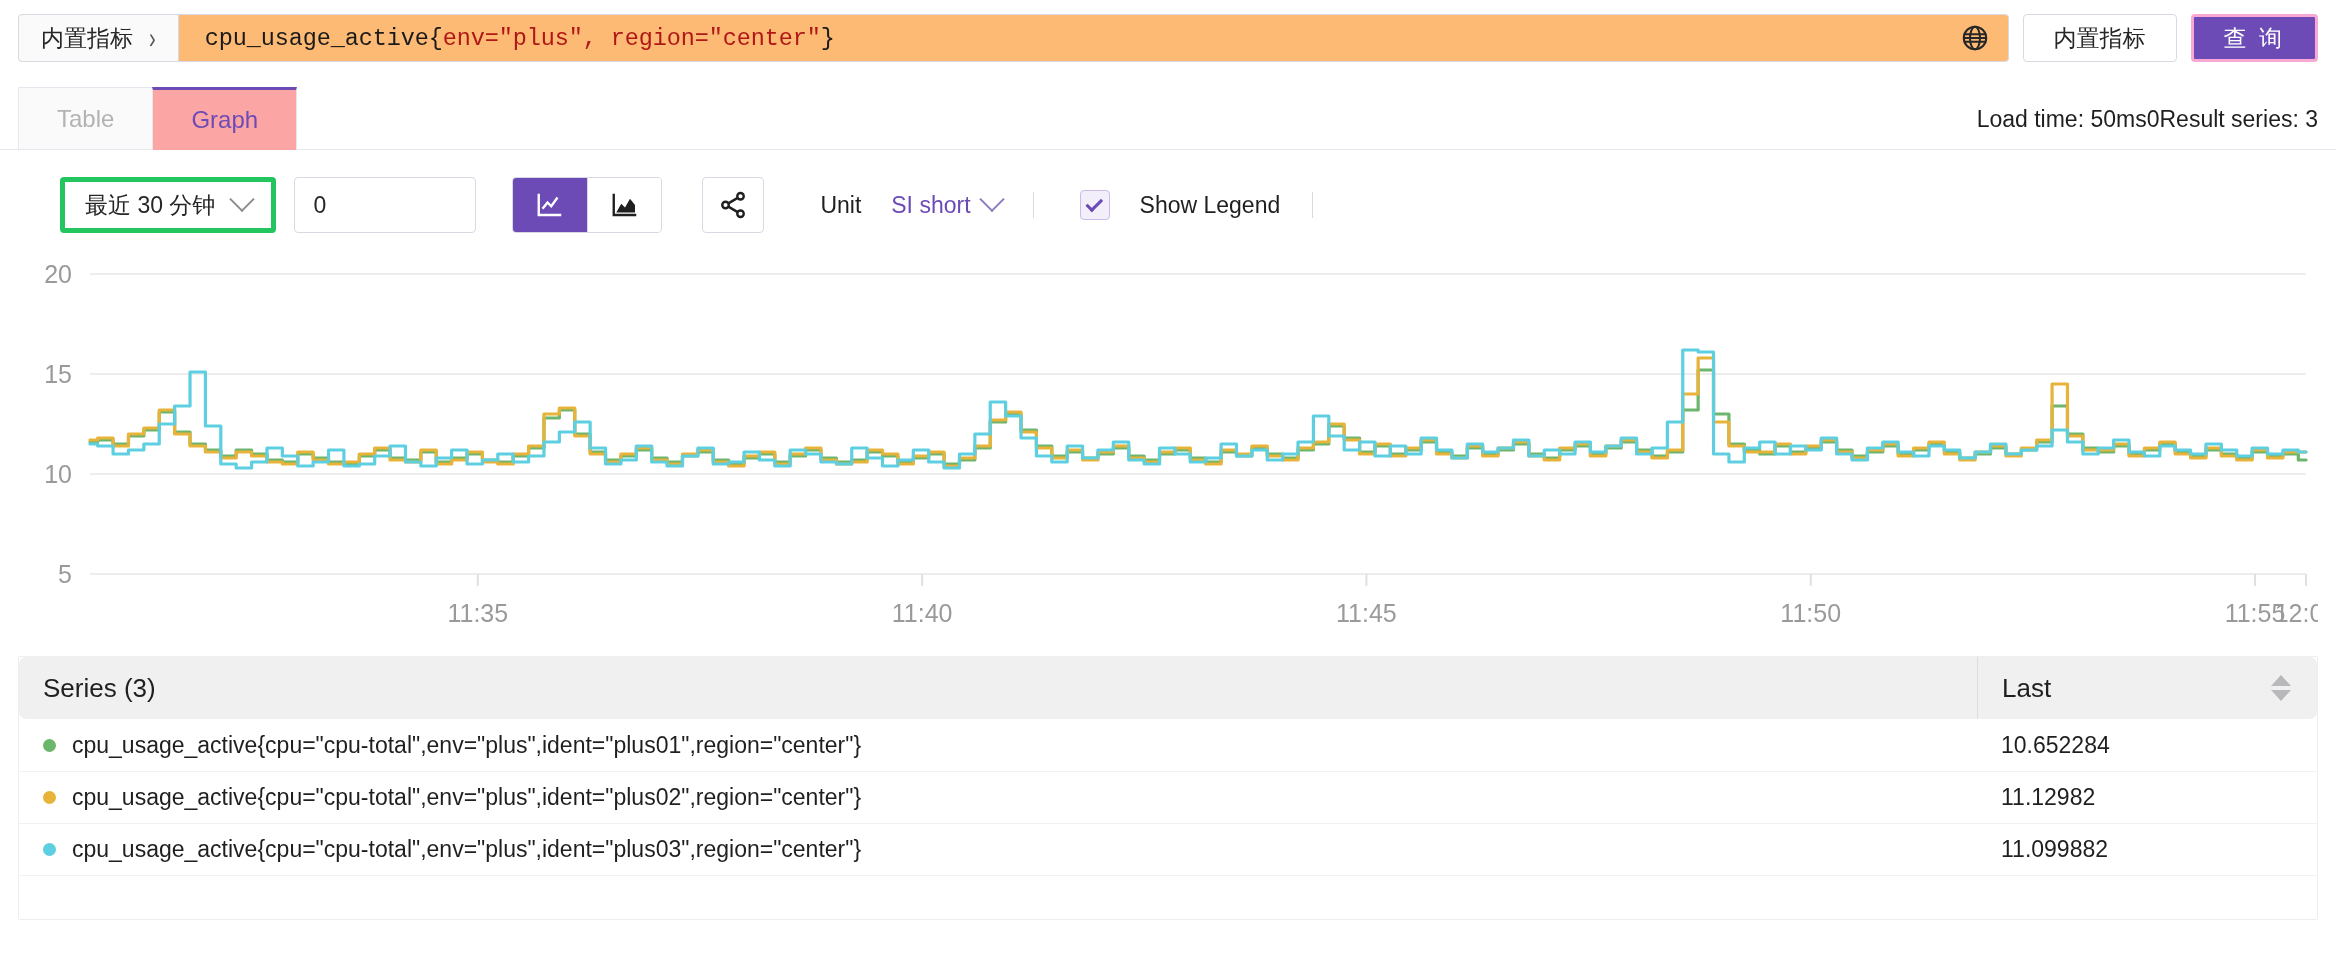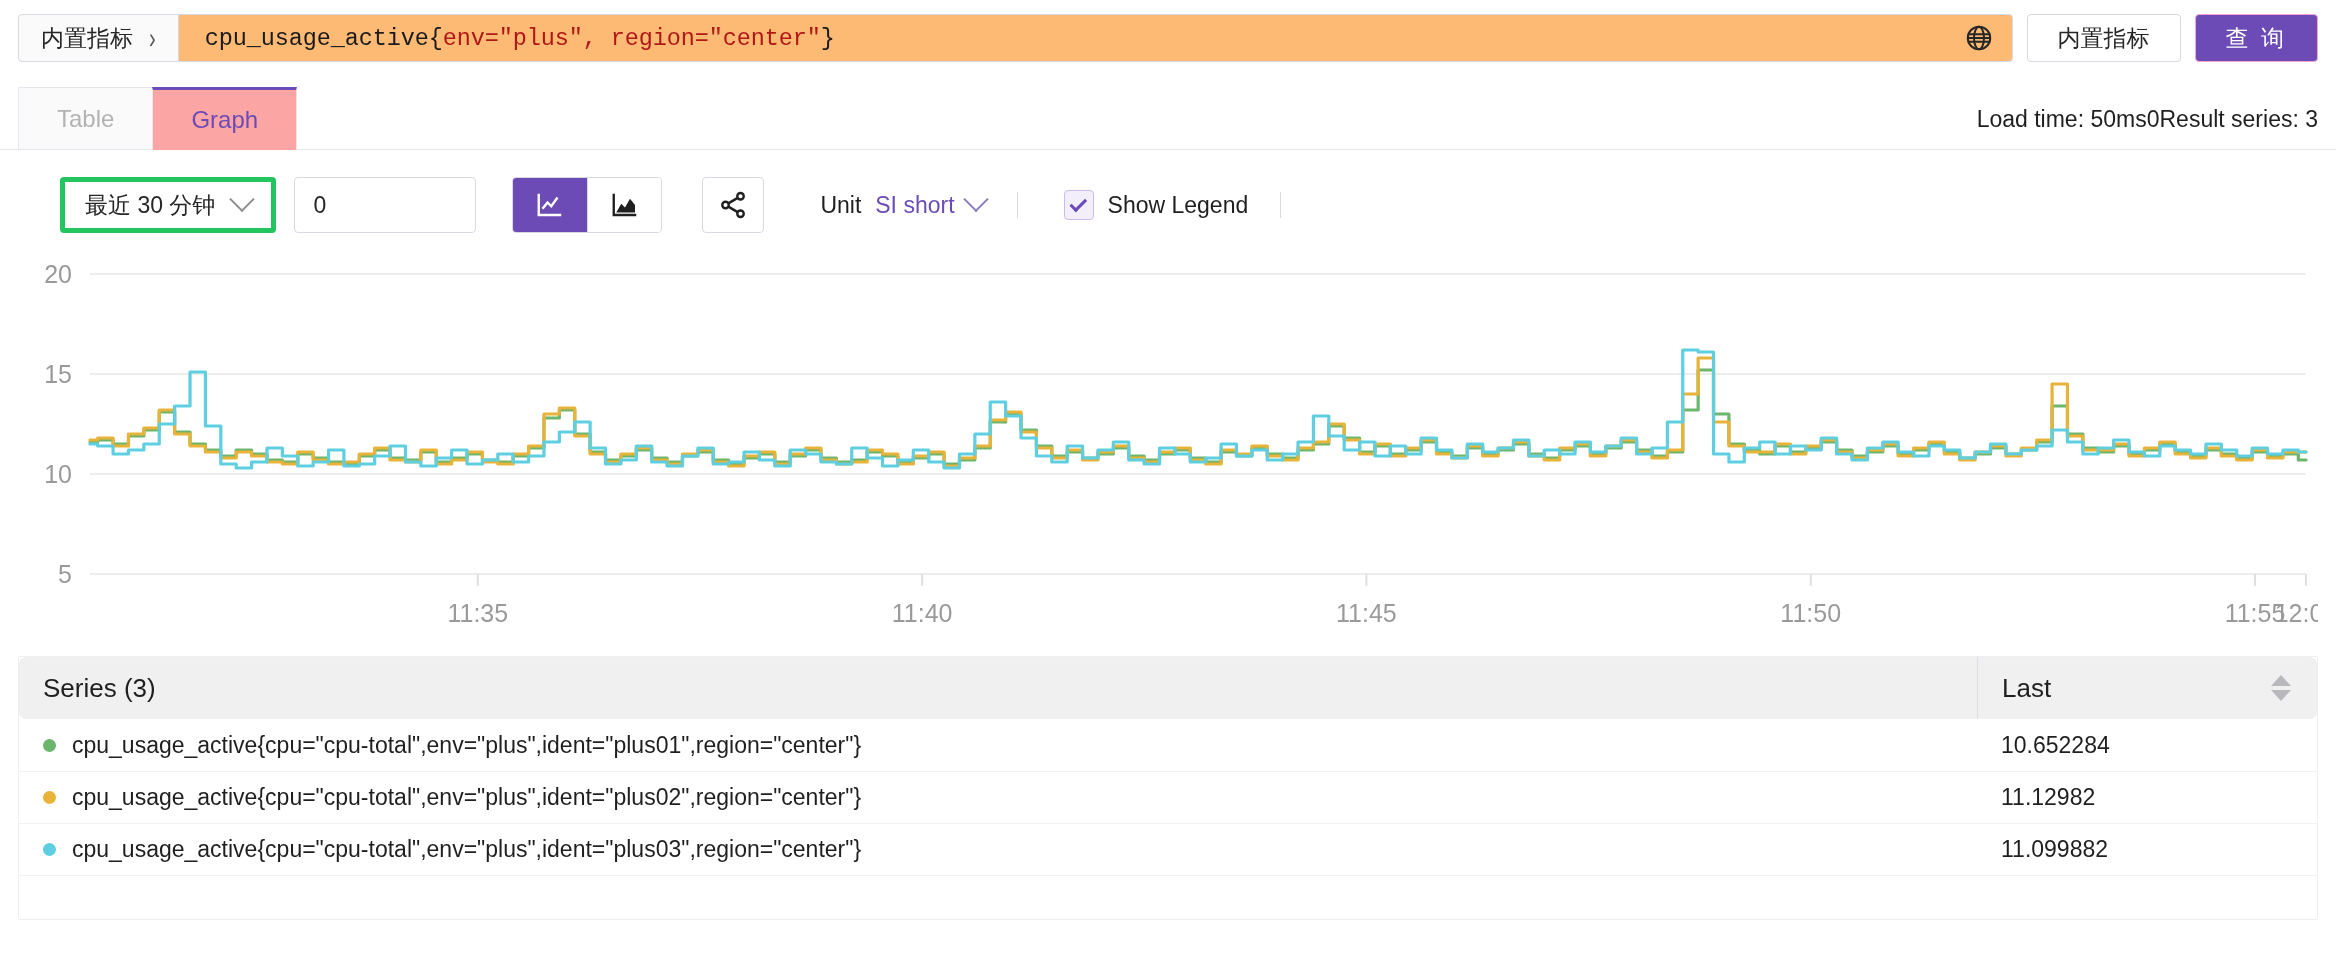--- a/index.html
+++ b/index.html
@@ -79,21 +79,21 @@
     cursor: pointer;
     white-space: nowrap;
   }
   .btn-hist {
     border: 1px solid #d9d9e3;
     background: #fff;
     color: #262626;
     padding: 0 30px;
   }
   .btn-query {
-    border: 1px solid #f9a8d4;
+    border: 3px solid #f9a8d4;
     background: #6c4bb6;
     color: #fff;
     padding: 0 30px;
     letter-spacing: 3px;
   }
 
   
   .tabsrow {
     display: flex;
     align-items: flex-end;
@@ -231,21 +231,21 @@
     cursor: pointer;
     flex: 0 0 auto;
   }
   .cbox.checked { background: #f2effa; border-color: #c9bde8; }
   .cbox .tick {
     width: 16px; height: 9px;
     border-left: 3px solid #6c4bb6;
     border-bottom: 3px solid #6c4bb6;
     transform: rotate(-45deg) translate(1px,-2px);
   }
-  .grp { display: flex; align-items: center; gap: 14px; }
+  .grp { display: flex; align-items: center; gap: 30px; }
 
   
   .chart-wrap {
     position: relative;
     margin: 0 18px;
     height: 390px;
   }
   .chart-svg { display: block; width: 100%; height: 100%; }
 
   

